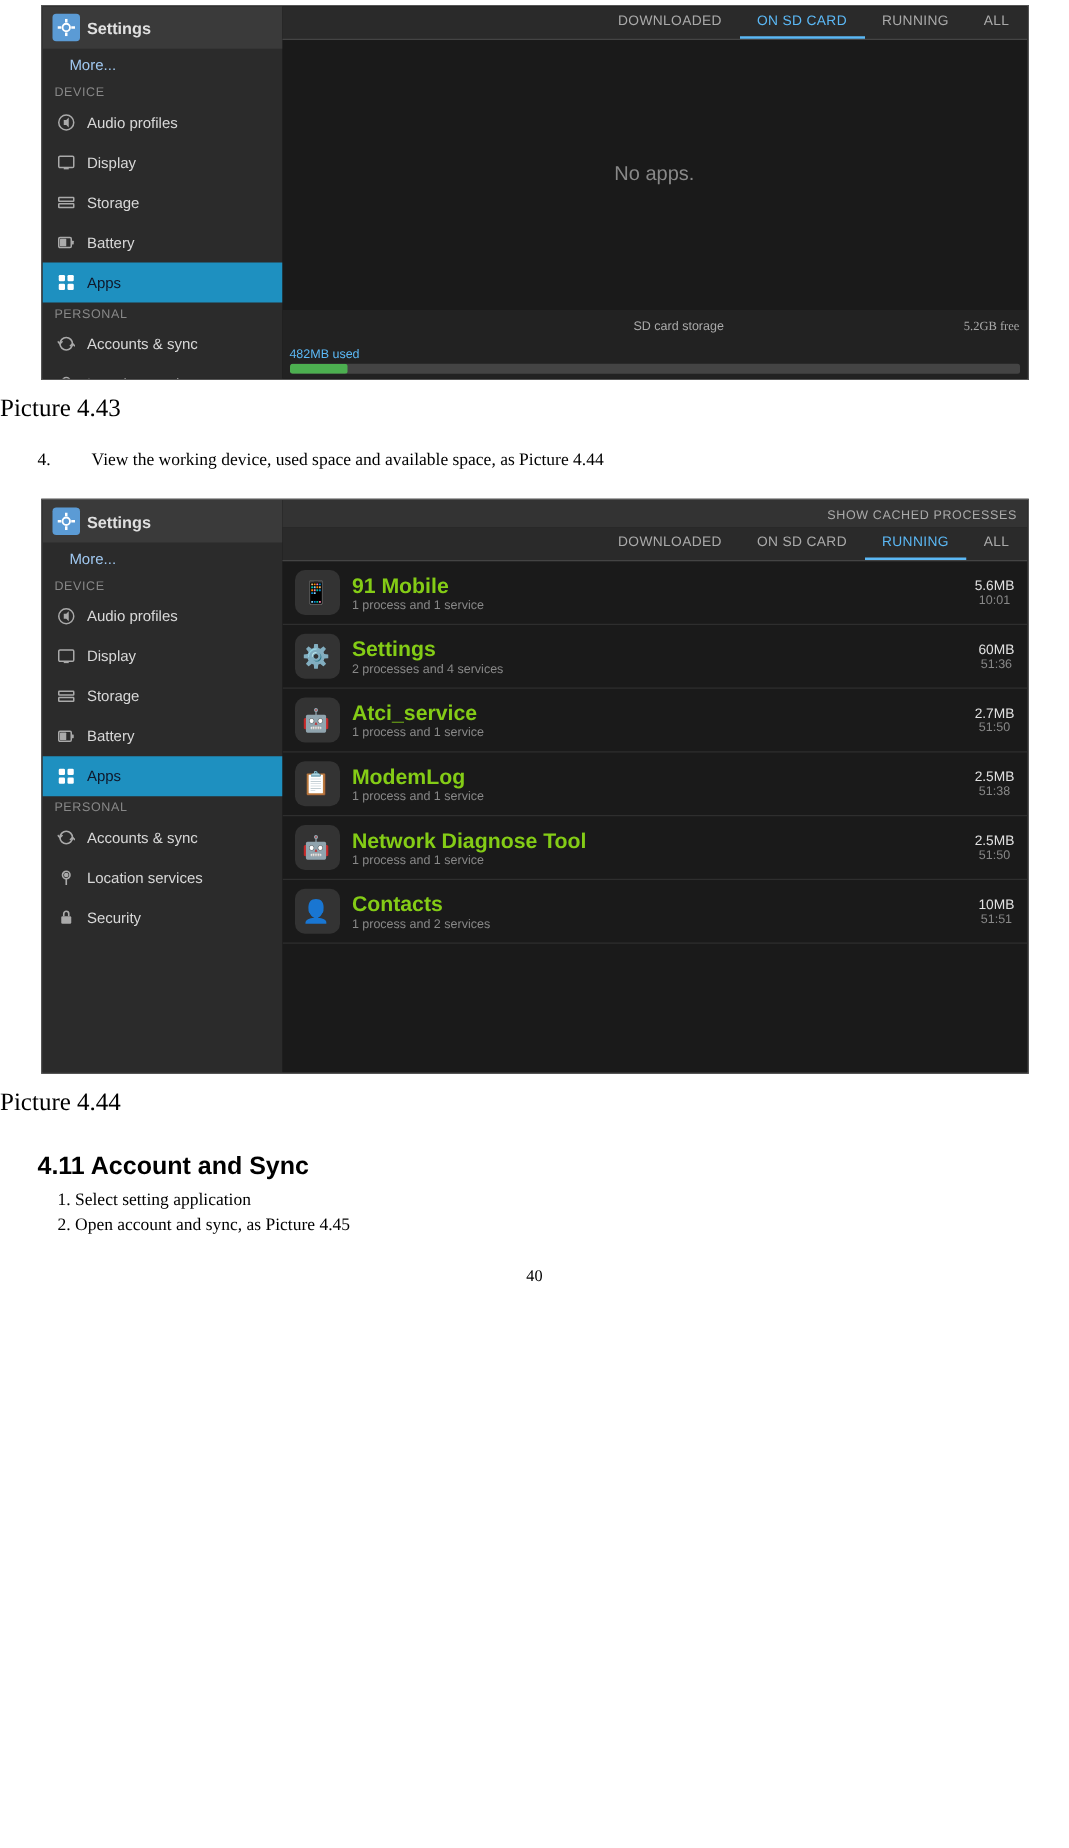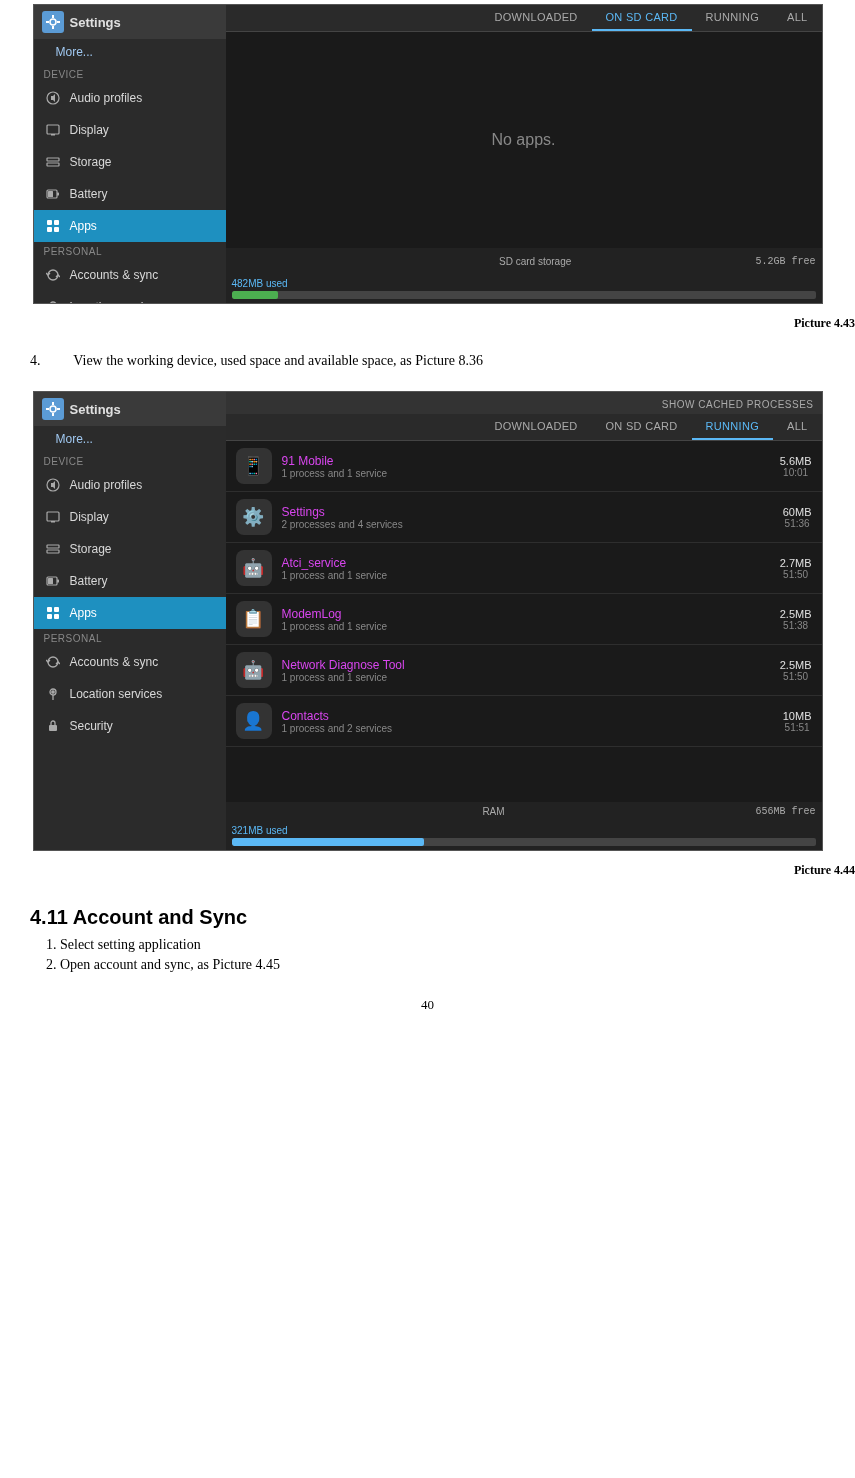--- a/index.html
+++ b/index.html
@@ -75,21 +75,21 @@
     .sidebar-item-icon {
       width: 18px; height: 18px;
       flex-shrink: 0;
       display: flex; align-items: center; justify-content: center;
     }
     .sidebar-item-label {
       color: #d8d8d8;
       font-family: Arial, sans-serif;
       font-size: 12px;
     }
-    .sidebar-item.active .sidebar-item-label { color: #ffffff; }
+    .sidebar-item.active .sidebar-item-label { color: #0f172a; }
 
     
     .main-content {
       flex: 1;
       background: #1a1a1a;
       display: flex;
       flex-direction: column;
     }
 
     
@@ -140,24 +140,24 @@
     }
     .running-item-icon {
       width: 36px; height: 36px;
       border-radius: 8px;
       flex-shrink: 0;
       display: flex; align-items: center; justify-content: center;
       font-size: 18px;
     }
     .running-item-info { flex: 1; }
     .running-item-name {
-      color: #d946ef;
-      font-family: Arial, sans-serif;
-      font-size: 12px;
-      font-weight: normal;
+      color: #84cc16;
+      font-family: Arial, sans-serif;
+      font-size: 17px;
+      font-weight: bold;
     }
     .running-item-sub {
       color: #888;
       font-family: Arial, sans-serif;
       font-size: 10px;
     }
     .running-item-stats {
       text-align: center;
     }
     .running-item-size {
@@ -189,45 +189,45 @@
       padding: 4px 6px;
       background: #222;
     }
     .storage-bar-label {
       display: flex;
       justify-content: space-between;
       align-items: center;
       margin-bottom: 3px;
     }
     .storage-bar-title { color: #aaa; font-family: Arial, sans-serif; font-size: 10px; }
-    .storage-bar-free { color: #aaa; font-family: Liberation Mono, monospace; font-size: 10px; }
+    .storage-bar-free { color: #aaa; font-family: Liberation Serif, serif; font-size: 10px; }
     .storage-bar-outer {
       height: 8px;
       background: #444;
       border-radius: 2px;
       overflow: hidden;
     }
     .storage-bar-inner {
       height: 100%;
       background: #4caf50;
       border-radius: 2px;
     }
     .storage-bar-used {
       color: #5bb8f5;
       font-family: Arial, sans-serif;
       font-size: 10px;
       position: absolute;
       left: 6px;
     }
     .storage-bar-pos { position: relative; }
     .caption {
-      text-align: right;
+      text-align: left;
       font-family: 'Times New Roman', serif;
-      font-size: 12px;
-      font-weight: bold;
+      font-size: 20px;
+      font-weight: normal;
       padding: 8px 0 14px;
     }
     .instruction {
       font-family: 'Times New Roman', serif;
       font-size: 14px;
       padding: 8px 30px 18px;
     }
     .instruction-number {
       display: inline-block;
       width: 40px;
@@ -374,21 +374,21 @@
         </div>
       </div>
     </div>
   </div>
 </div>
 
 <div class="caption">Picture 4.43</div>
 
 <div class="instruction">
   <span class="instruction-number">4.</span>
-  <span>View the working device, used space and available space, as Picture 8.36</span>
+  <span>View the working device, used space and available space, as Picture 4.44</span>
 </div>
 
 <div class="screenshot-wrap">
   <div class="screenshot" style="height:460px;">
 
     <div class="sidebar">
       <div class="sidebar-header">
         <div class="sidebar-header-icon">
           <svg viewBox="0 0 14 14" fill="white">
               <circle cx="7" cy="7" r="3" fill="none" stroke="white" stroke-width="1.5"></circle>
@@ -556,32 +556,20 @@
       <div class="running-item-info">
         <div class="running-item-name">Contacts</div>
         <div class="running-item-sub">1 process and 2 services</div>
       </div>
       <div class="running-item-stats">
         <div class="running-item-size">10MB</div>
         <div class="running-item-time">51:51</div>
       </div>
     </div>
         </div>
-      <div class="storage-bar-wrap">
-        <div class="storage-bar-label">
-          <span class="storage-bar-title" style="margin: 0 auto;">RAM</span>
-          <span class="storage-bar-free">656MB free</span>
-        </div>
-        <div class="storage-bar-pos">
-          <span style="color:#5bb8f5; font-family:Arial,sans-serif; font-size:10px; display:inline-block;">321MB used</span>
-          <div class="storage-bar-outer">
-            <div class="storage-bar-inner" style="width:33%; background:#5bb8f5;"></div>
-          </div>
-        </div>
-      </div>
     </div>
   </div>
 </div>
 
 <div class="caption">Picture 4.44</div>
 
 <div class="section-title">4.11 Account and Sync</div>
 
 <ol class="bullet-list">
   <li>Select setting application</li>

